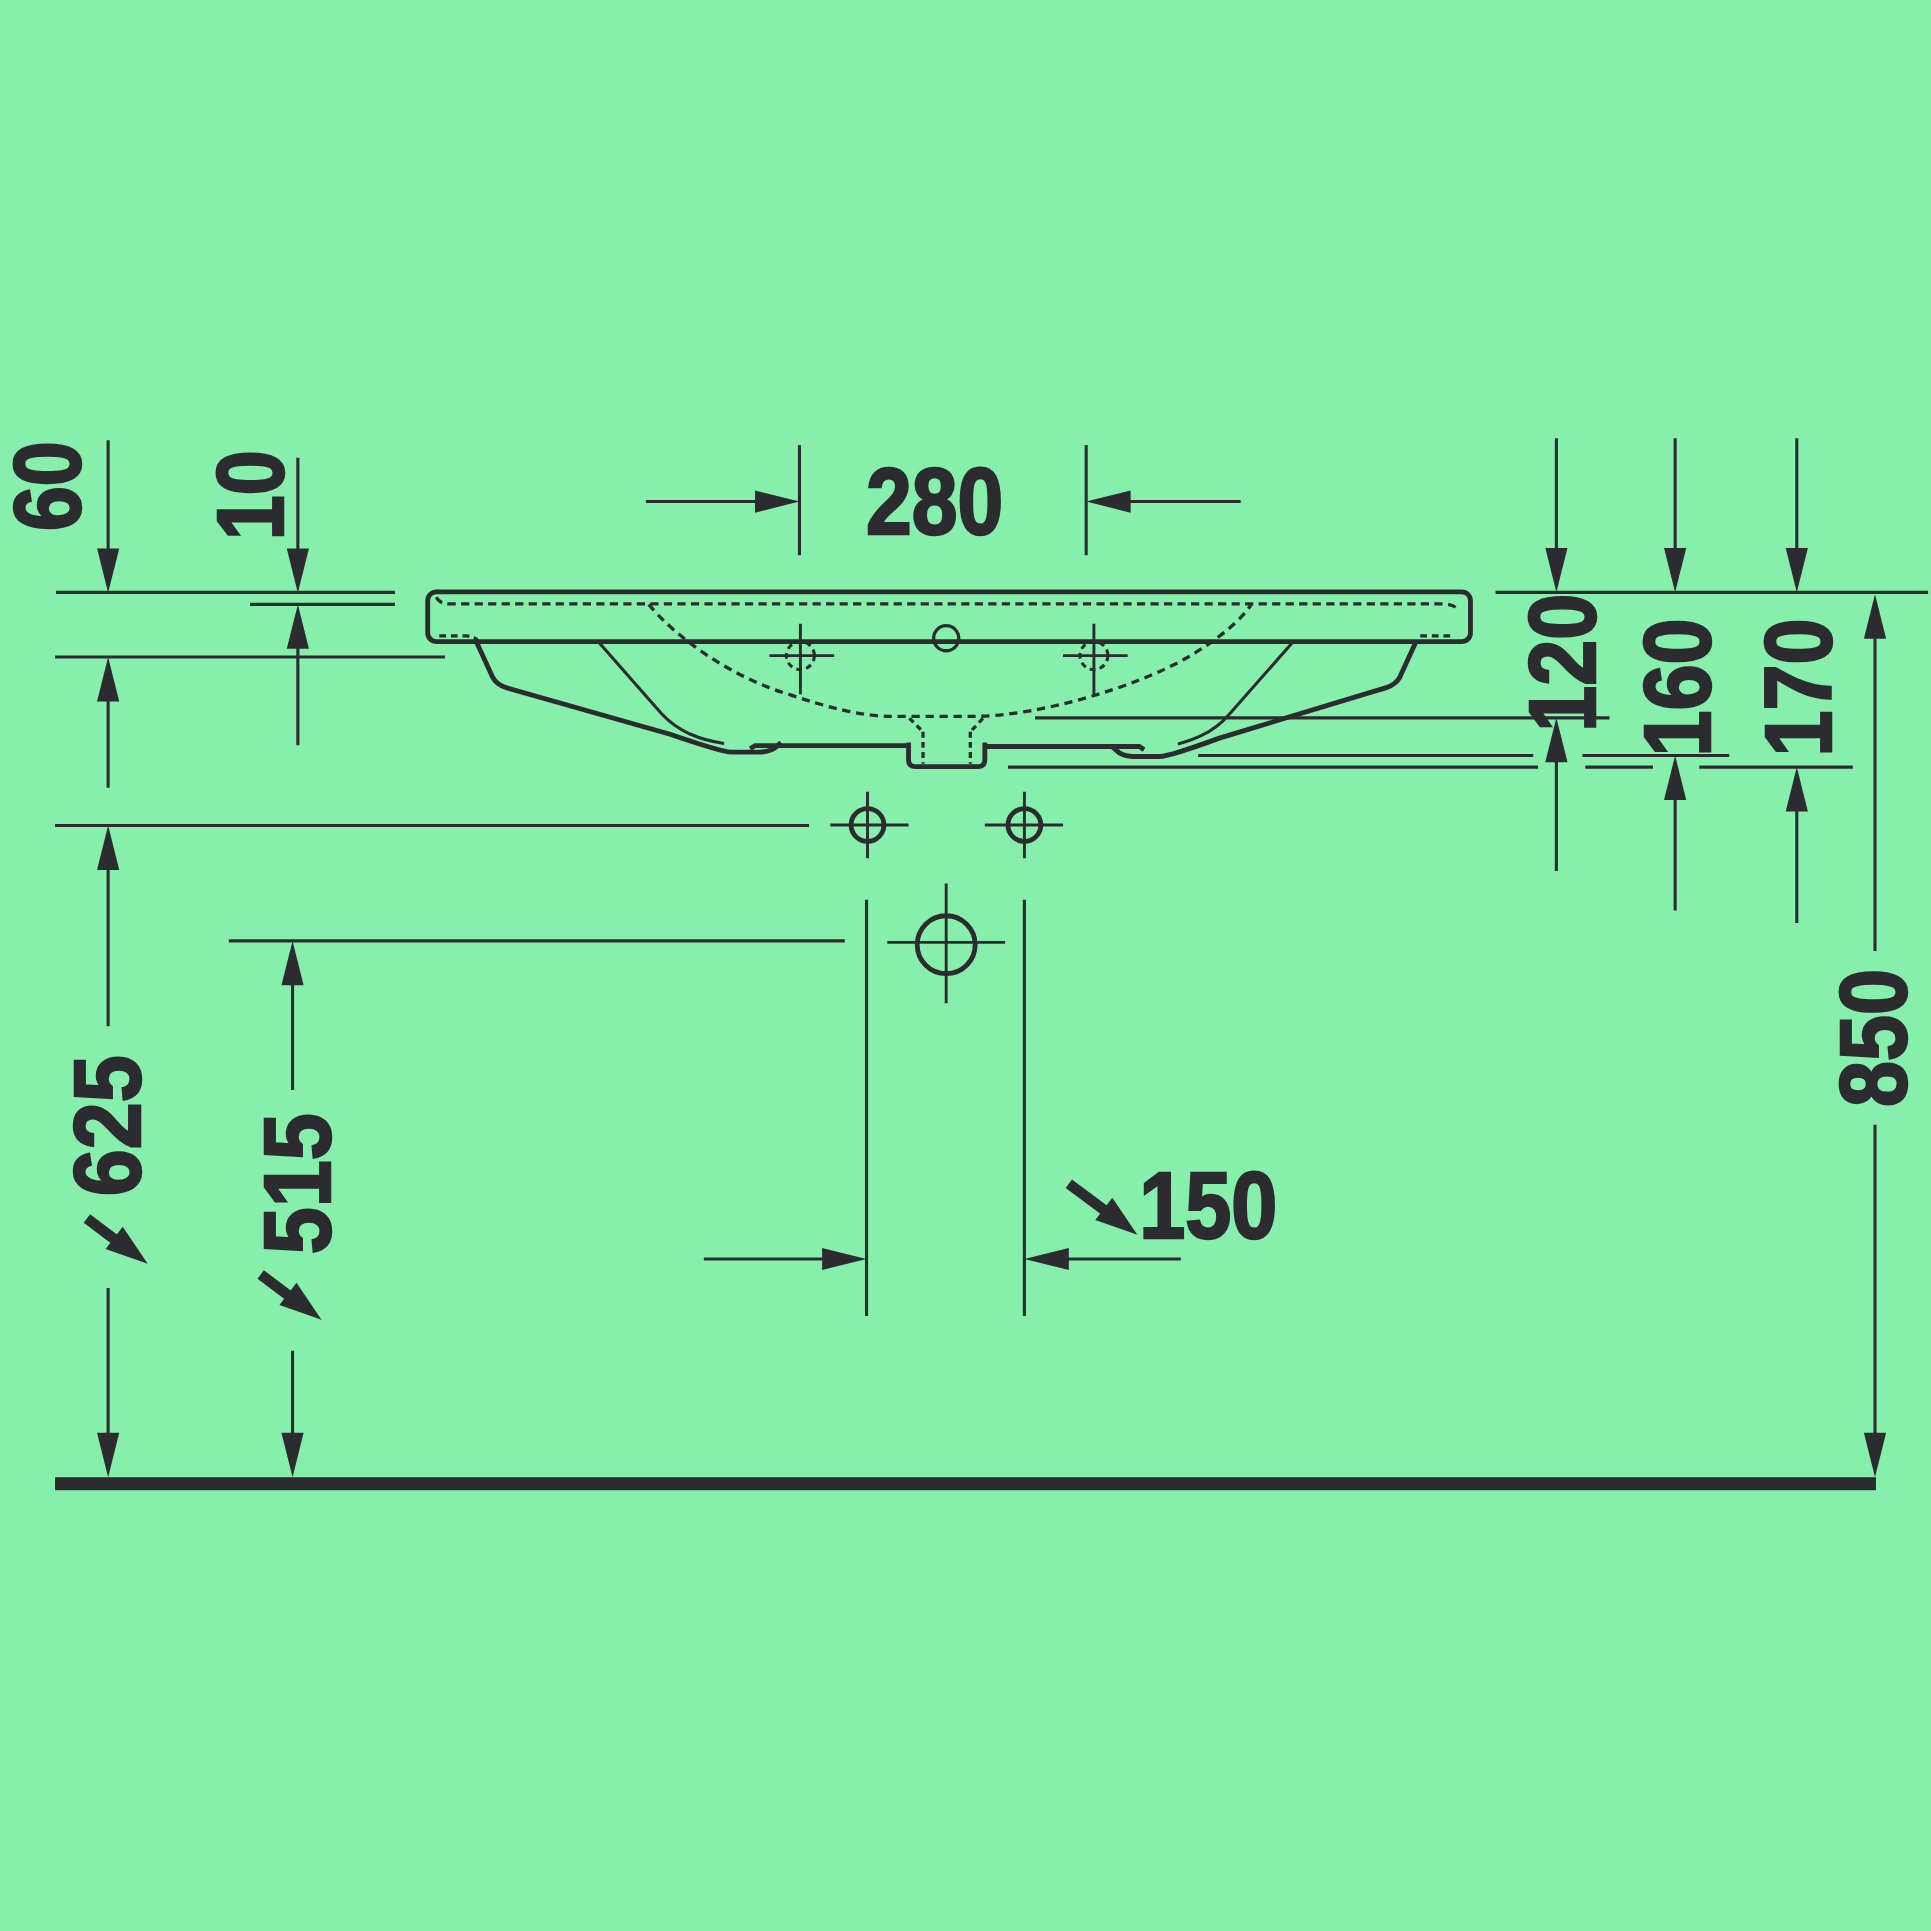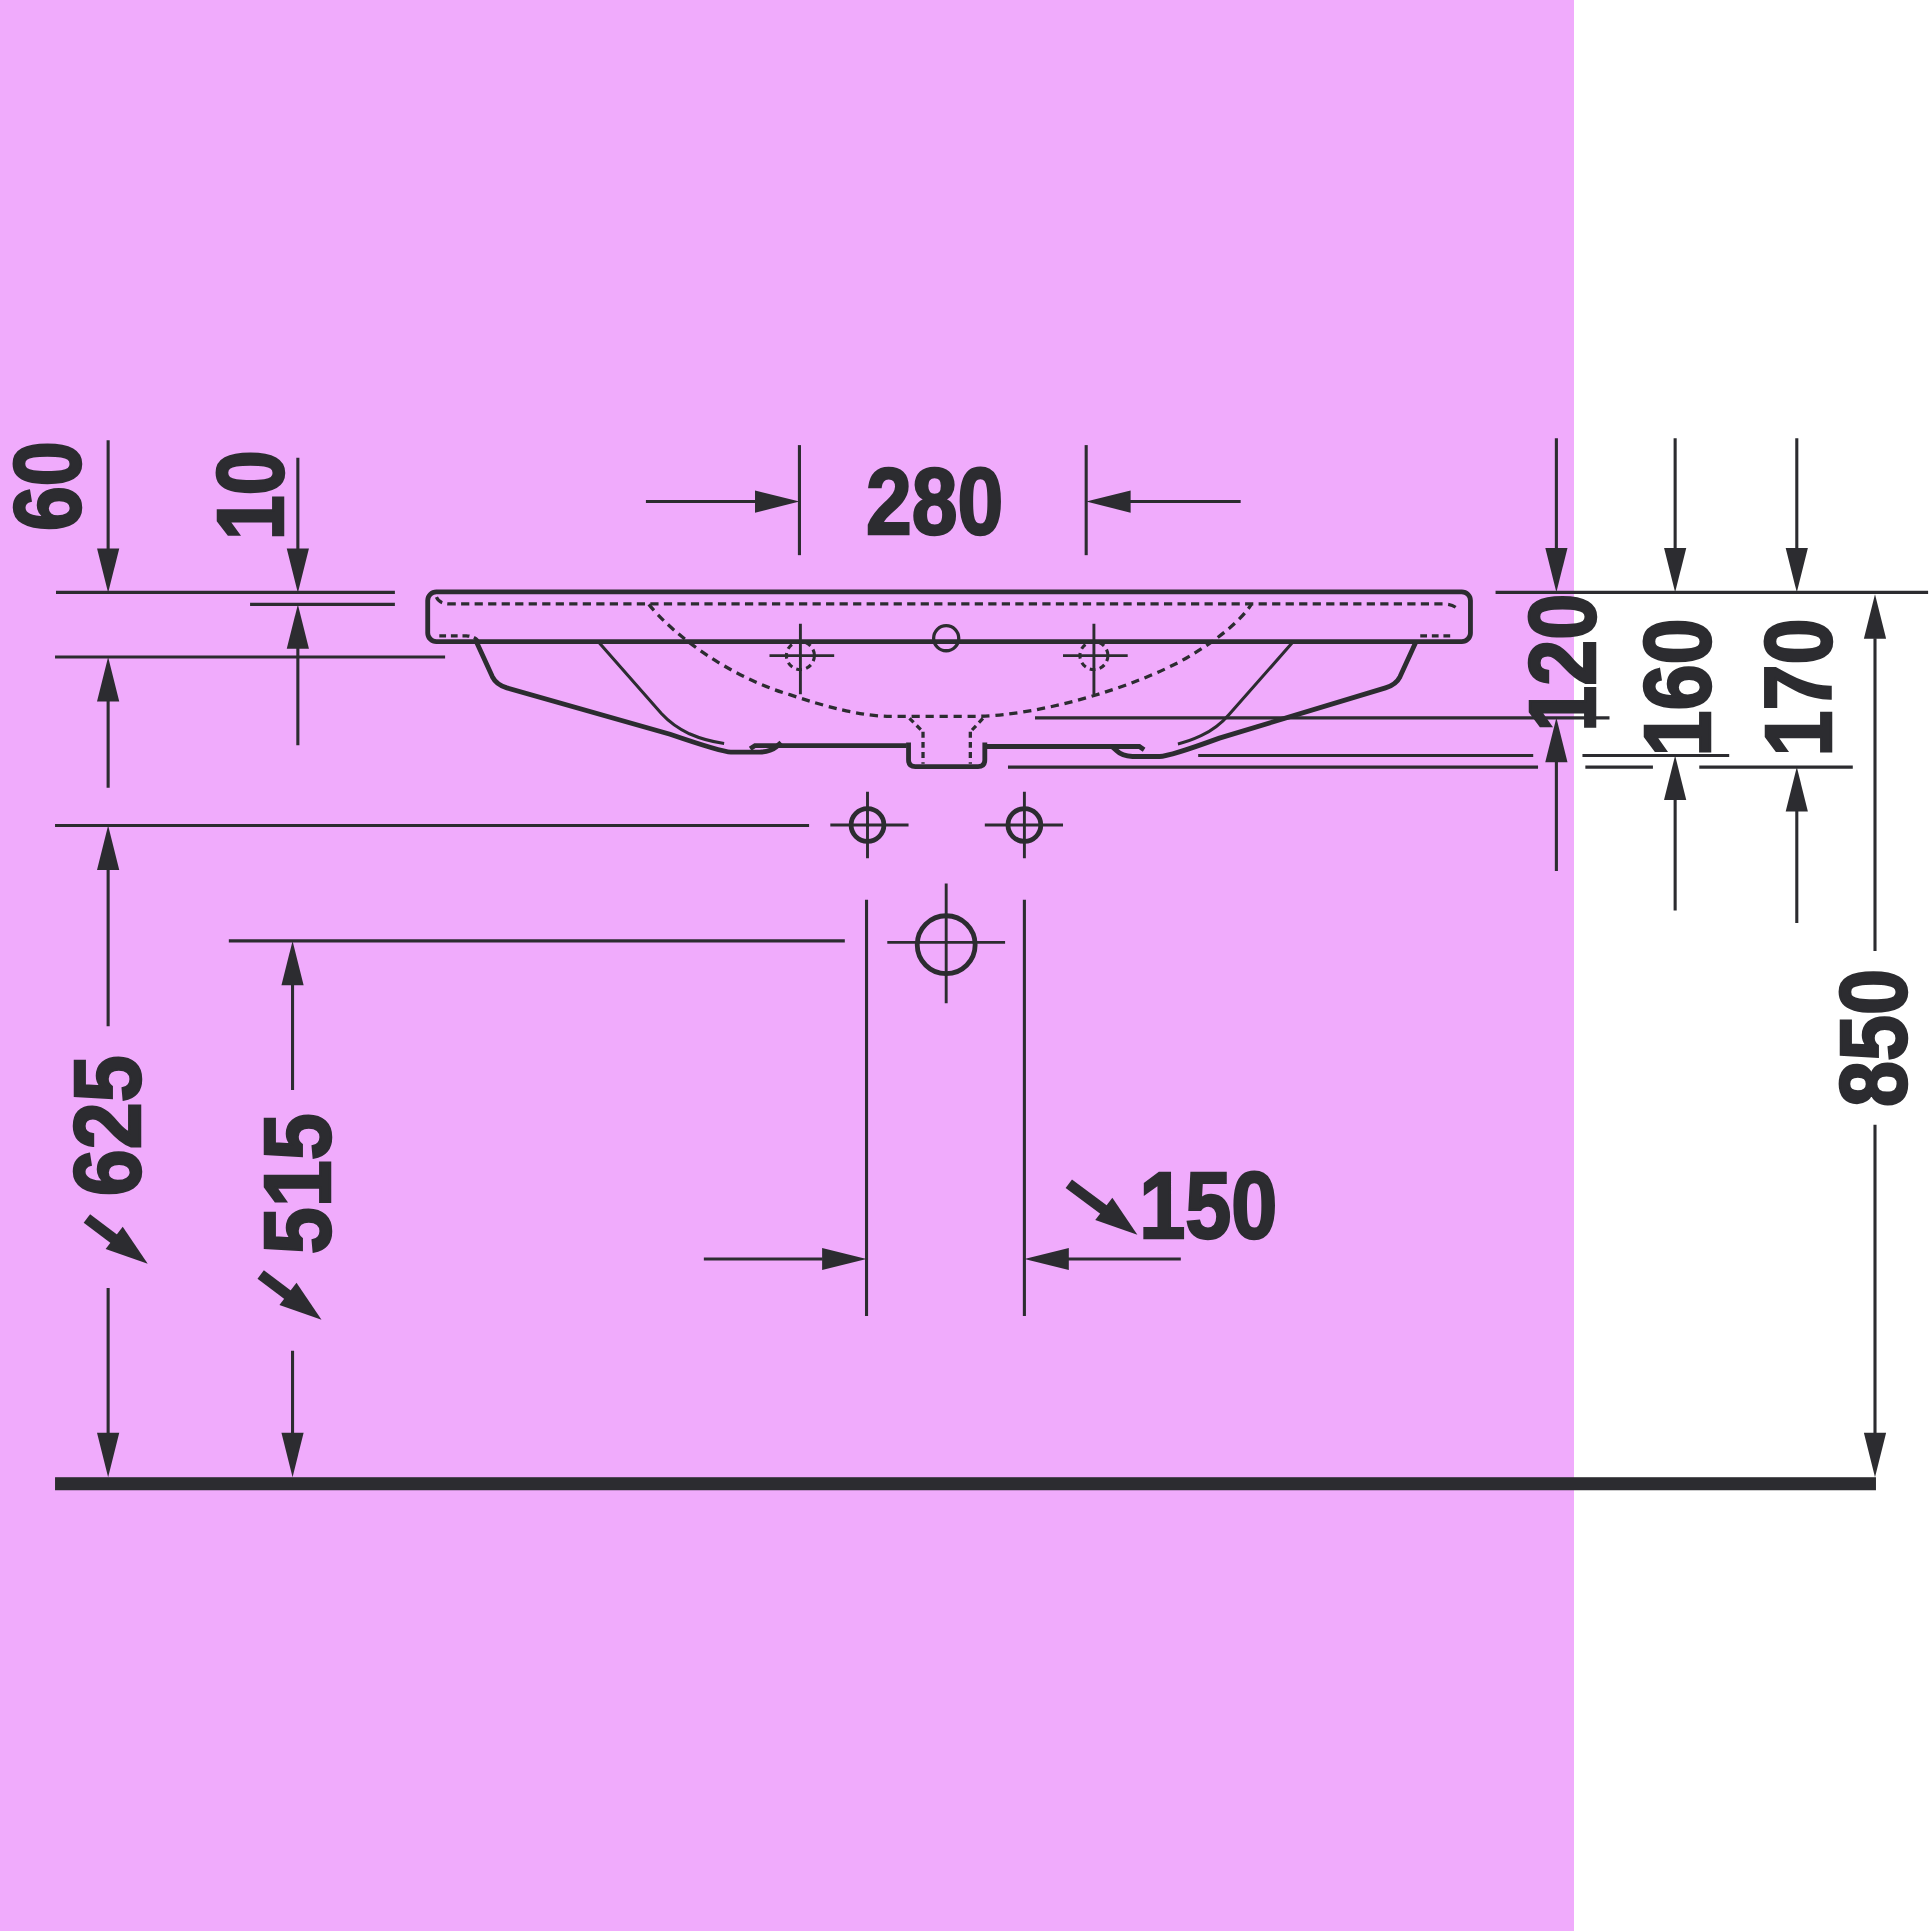--- a/index.html
+++ b/index.html
@@ -1,16 +1,16 @@
 <!DOCTYPE html>
 <html><head>
 <meta charset="utf-8">
 <style>
   html,body{margin:0;padding:0;background:#ffffff;}
-  .wrap{width:1574px;height:1931px;background:#f0abfc;}
+  .wrap{width:1931px;height:1931px;background:#86efac;}
   text{font-family:"Liberation Sans",sans-serif;font-weight:bold;fill:#2c2c30;stroke:#2c2c30;stroke-width:2.6;}
 </style>
 </head>
 <body>
 <div class="wrap">
 <svg width="1931" height="1931" viewBox="0 0 2000 2000" xmlns="http://www.w3.org/2000/svg">
 <defs>
 <g id="arrN">
           <polygon points="0,0 -11.5,46 11.5,46"></polygon>
         </g>

